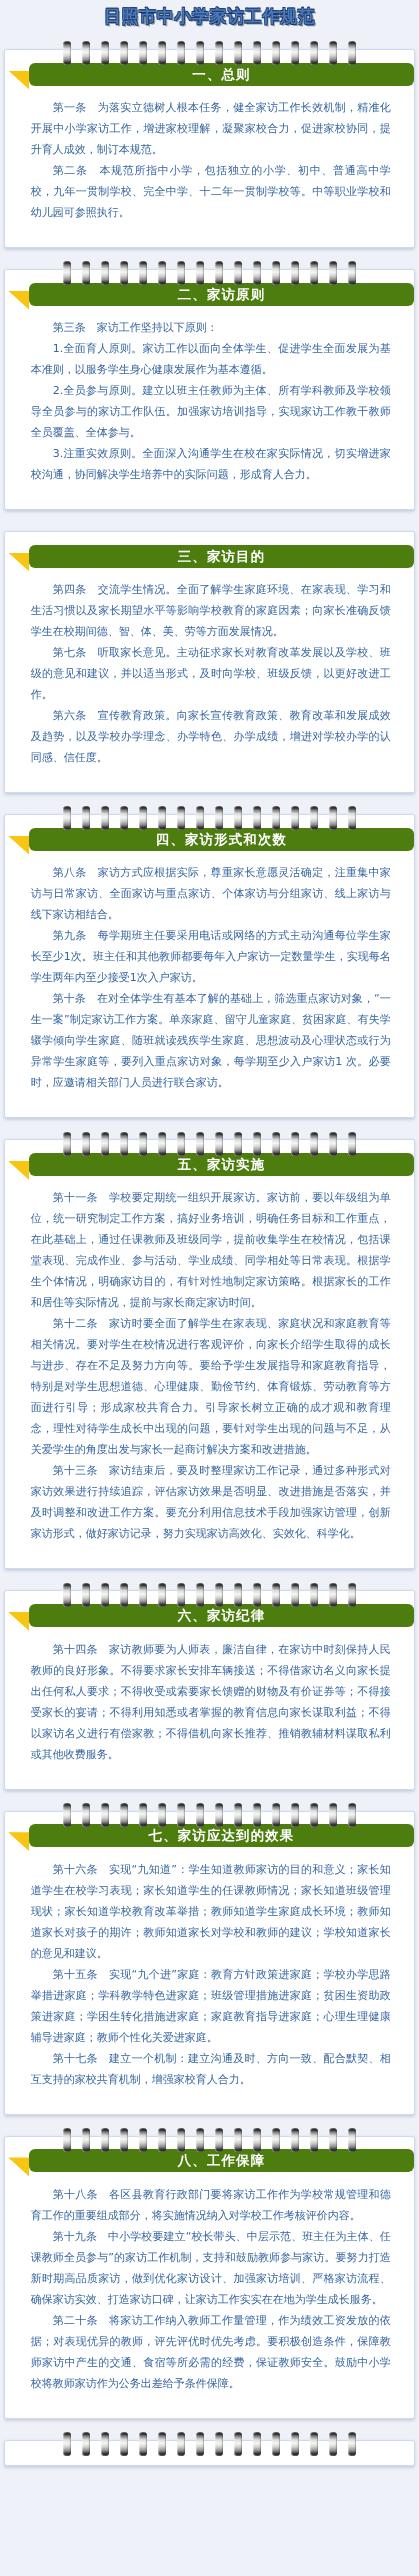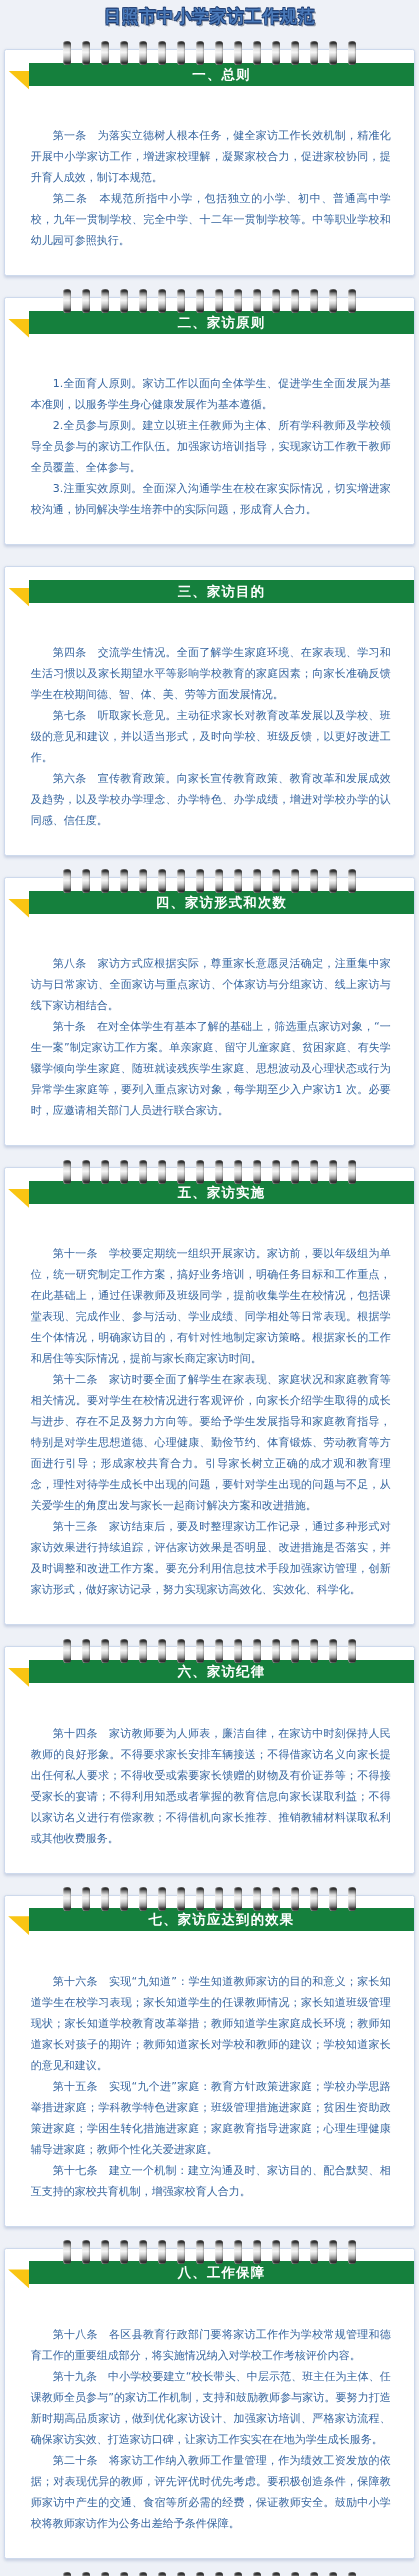--- a/index.html
+++ b/index.html
@@ -49,42 +49,43 @@
     border:0.6px solid #cdd9ec;
     border-radius:2.4px;
     box-shadow:0 1.2px 3px rgba(130,150,190,.35);
     padding-bottom:24px;
     position:relative;
   }
   .hdr{
     position:relative;
     margin:12.7px 0 0 24px;
     height:23px;
-    background:#15803d;
+    background:#4d7c0f;
+    border-radius:6px;
   }
   .hdr-label{
     display:block;
     height:23px;
     line-height:23px;
     text-align:center;
     color:#ffffff;
     font-weight:bold;
     font-size:13.4px;
     letter-spacing:1.2px;
   }
   .tri{
     position:absolute;
     left:-21px;
     top:8px;
     width:21px;
     height:19px;
     background:#f9c513;
     clip-path:polygon(0 0,100% 0,100% 100%);
   }
-  .content{padding:11.5px 23px 0 25.5px;margin-top:28px;}
+  .content{padding:11.5px 23px 0 25.5px;}
   .content p{
     margin:0;
     text-indent:2em;
     font-size:11px;
     line-height:21px;
     color:#36659f;
     text-align:justify;
   }
 </style>
 </head>
@@ -142,20 +143,21 @@
         <span class="ring"></span>
         <span class="ring"></span>
         <span class="ring"></span>
       </div>
     <div class="card">
       <div class="hdr">
         <span class="tri"></span>
         <span class="hdr-label">二、家访原则</span>
       </div>
       <div class="content">
+          <p>第三条　家访工作坚持以下原则：</p>
           <p>1.全面育人原则。家访工作以面向全体学生、促进学生全面发展为基本准则，以服务学生身心健康发展作为基本遵循。</p>
           <p>2.全员参与原则。建立以班主任教师为主体、所有学科教师及学校领导全员参与的家访工作队伍。加强家访培训指导，实现家访工作教干教师全员覆盖、全体参与。</p>
           <p>3.注重实效原则。全面深入沟通学生在校在家实际情况，切实增进家校沟通，协同解决学生培养中的实际问题，形成育人合力。</p>
         </div>
     </div>
   </div>
 
   <div class="sec no-binding">
 
     <div class="card">
@@ -190,20 +192,21 @@
         <span class="ring"></span>
         <span class="ring"></span>
       </div>
     <div class="card">
       <div class="hdr">
         <span class="tri"></span>
         <span class="hdr-label">四、家访形式和次数</span>
       </div>
       <div class="content">
           <p>第八条　家访方式应根据实际，尊重家长意愿灵活确定，注重集中家访与日常家访、全面家访与重点家访、个体家访与分组家访、线上家访与线下家访相结合。</p>
+          <p>第九条　每学期班主任要采用电话或网络的方式主动沟通每位学生家长至少1次。班主任和其他教师都要每年入户家访一定数量学生，实现每名学生两年内至少接受1次入户家访。</p>
           <p>第十条　在对全体学生有基本了解的基础上，筛选重点家访对象，“一生一案”制定家访工作方案。单亲家庭、留守儿童家庭、贫困家庭、有失学辍学倾向学生家庭、随班就读残疾学生家庭、思想波动及心理状态或行为异常学生家庭等，要列入重点家访对象，每学期至少入户家访1 次。必要时，应邀请相关部门人员进行联合家访。</p>
         </div>
     </div>
   </div>
 
   <div class="sec">
     <div class="binding">
         <span class="ring"></span>
         <span class="ring"></span>
         <span class="ring"></span>
@@ -284,21 +287,21 @@
         <span class="ring"></span>
       </div>
     <div class="card">
       <div class="hdr">
         <span class="tri"></span>
         <span class="hdr-label">七、家访应达到的效果</span>
       </div>
       <div class="content">
           <p>第十六条　实现“九知道”：学生知道教师家访的目的和意义；家长知道学生在校学习表现；家长知道学生的任课教师情况；家长知道班级管理现状；家长知道学校教育改革举措；教师知道学生家庭成长环境；教师知道家长对孩子的期许；教师知道家长对学校和教师的建议；学校知道家长的意见和建议。</p>
           <p>第十五条　实现“九个进”家庭：教育方针政策进家庭；学校办学思路举措进家庭；学科教学特色进家庭；班级管理措施进家庭；贫困生资助政策进家庭；学困生转化措施进家庭；家庭教育指导进家庭；心理生理健康辅导进家庭；教师个性化关爱进家庭。</p>
-          <p>第十七条　建立一个机制：建立沟通及时、家访目的、配合默契、相互支持的家校共育机制，增强家校育人合力。</p>
+          <p>第十七条　建立一个机制：建立沟通及时、方向一致、配合默契、相互支持的家校共育机制，增强家校育人合力。</p>
         </div>
     </div>
   </div>
 
   <div class="sec">
     <div class="binding">
         <span class="ring"></span>
         <span class="ring"></span>
         <span class="ring"></span>
         <span class="ring"></span>

